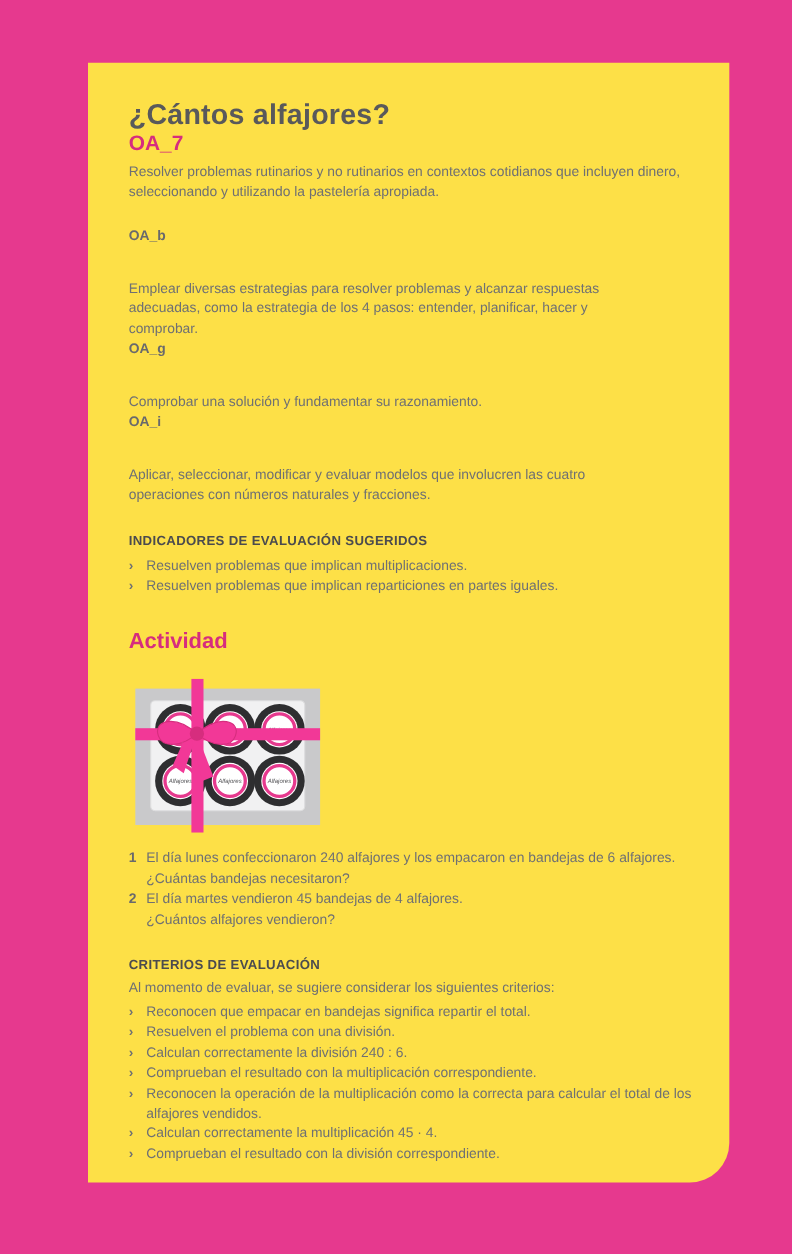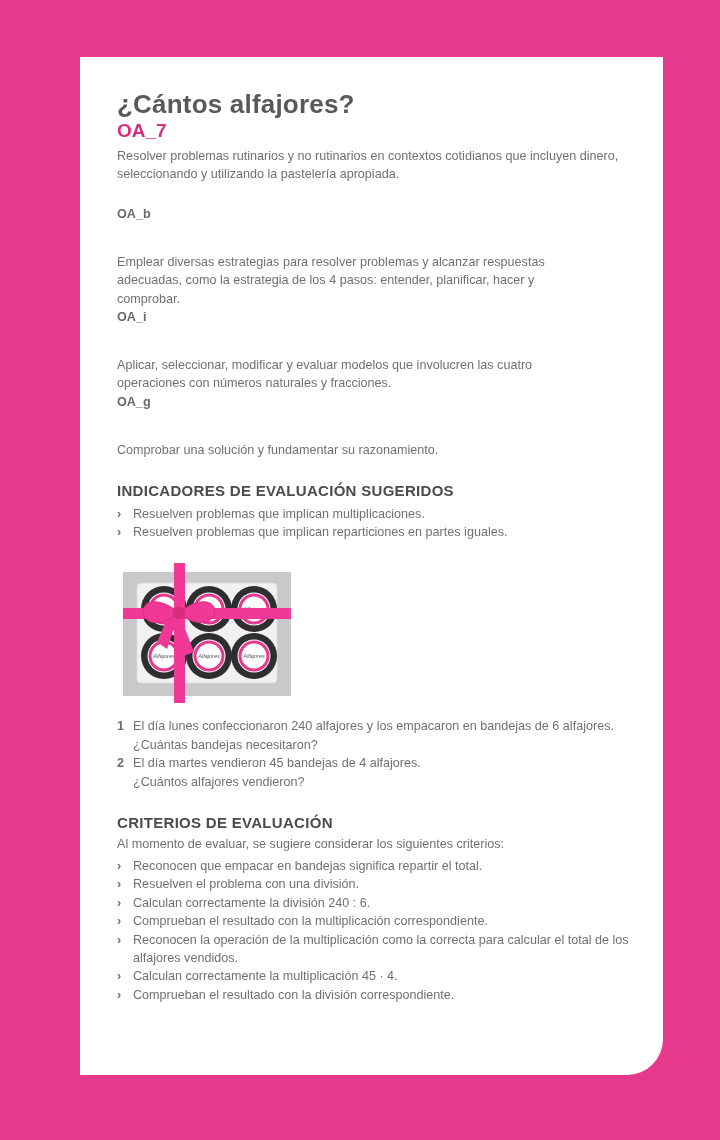--- a/index.html
+++ b/index.html
@@ -7,21 +7,21 @@
   body {
     background: #E6398E;
     font-family: "Liberation Sans", sans-serif;
     position: relative;
     overflow: hidden;
   }
   .card {
     position: absolute;
     left: 80px; top: 57px;
     width: 583px; height: 1018px;
-    background: #ffffff;
+    background: #fde047;
     border-radius: 0 0 36px 0;
     overflow: hidden;
   }
   .content {
     padding: 32px 32px 0 37px;
     color: #6F7073;
     font-size: 12.6px;
     line-height: 18.4px;
   }
   .page-title {
@@ -41,21 +41,21 @@
   .oa7-text { margin-top: 5px; max-width: 516px; }
   .oa-list { margin-top: 21px; }
   .oa-row { display: flex; flex-direction: column; }
   .oa-label {
     flex: 0 0 48px;
     font-weight: bold;
     color: #69696C;
   }
   .oa-text { flex: 1; max-width: 466px; }
   .section-heading {
-    font-size: 15px;
+    font-size: 12px;
     font-weight: bold;
     color: #4B4B4E;
     letter-spacing: 0.3px;
     margin-top: 23px;
   }
   .bullet-list { margin-top: 4px; }
   .bullet-row { display: flex; }
   .bullet-marker {
     flex: 0 0 16px;
     color: #6F7073;
@@ -91,41 +91,42 @@
 
     <h2 class="oa7-heading">OA_7</h2>
     <p class="oa7-text">Resolver problemas rutinarios y no rutinarios en contextos cotidianos que incluyen dinero, seleccionando y utilizando la pastelería apropiada.</p>
 
     <div class="oa-list">
       <div class="oa-row">
         <span class="oa-label">OA_b</span>
         <span class="oa-text">Emplear diversas estrategias para resolver problemas y alcanzar respuestas adecuadas, como la estrategia de los 4 pasos: entender, planificar, hacer y comprobar.</span>
       </div>
       <div class="oa-row">
+        <span class="oa-label">OA_g</span>
+        <span class="oa-text">Comprobar una solución y fundamentar su razonamiento.</span>
+      </div>
+      <div class="oa-row">
         <span class="oa-label">OA_i</span>
         <span class="oa-text">Aplicar, seleccionar, modificar y evaluar modelos que involucren las cuatro operaciones con números naturales y fracciones.</span>
       </div>
-      <div class="oa-row">
-        <span class="oa-label">OA_g</span>
-        <span class="oa-text">Comprobar una solución y fundamentar su razonamiento.</span>
-      </div>
     </div>
 
     <h3 class="section-heading">INDICADORES DE EVALUACIÓN SUGERIDOS</h3>
     <div class="bullet-list">
       <div class="bullet-row">
         <span class="bullet-marker">›</span>
         <span class="bullet-text">Resuelven problemas que implican multiplicaciones.</span>
       </div>
       <div class="bullet-row">
         <span class="bullet-marker">›</span>
         <span class="bullet-text">Resuelven problemas que implican reparticiones en partes iguales.</span>
       </div>
     </div>
 
+    <h2 class="actividad-heading">Actividad</h2>
 
     <div class="photo-wrap">
       <svg width="172" height="140" viewBox="0 0 172 140" xmlns="http://www.w3.org/2000/svg">
         <rect x="2" y="9" width="168" height="124" fill="#C9C9CB"></rect>
         <rect x="16" y="20" width="140" height="100" rx="4" fill="#F1F1F2" stroke="#DDDDDE"></rect>
         <g>
           <g>
             <circle cx="43" cy="46" r="23" fill="#2E2E30"></circle>
             <circle cx="43" cy="46" r="16.5" fill="#ffffff"></circle>
             <circle cx="43" cy="46" r="14" fill="none" stroke="#E6398E" stroke-width="3"></circle>

